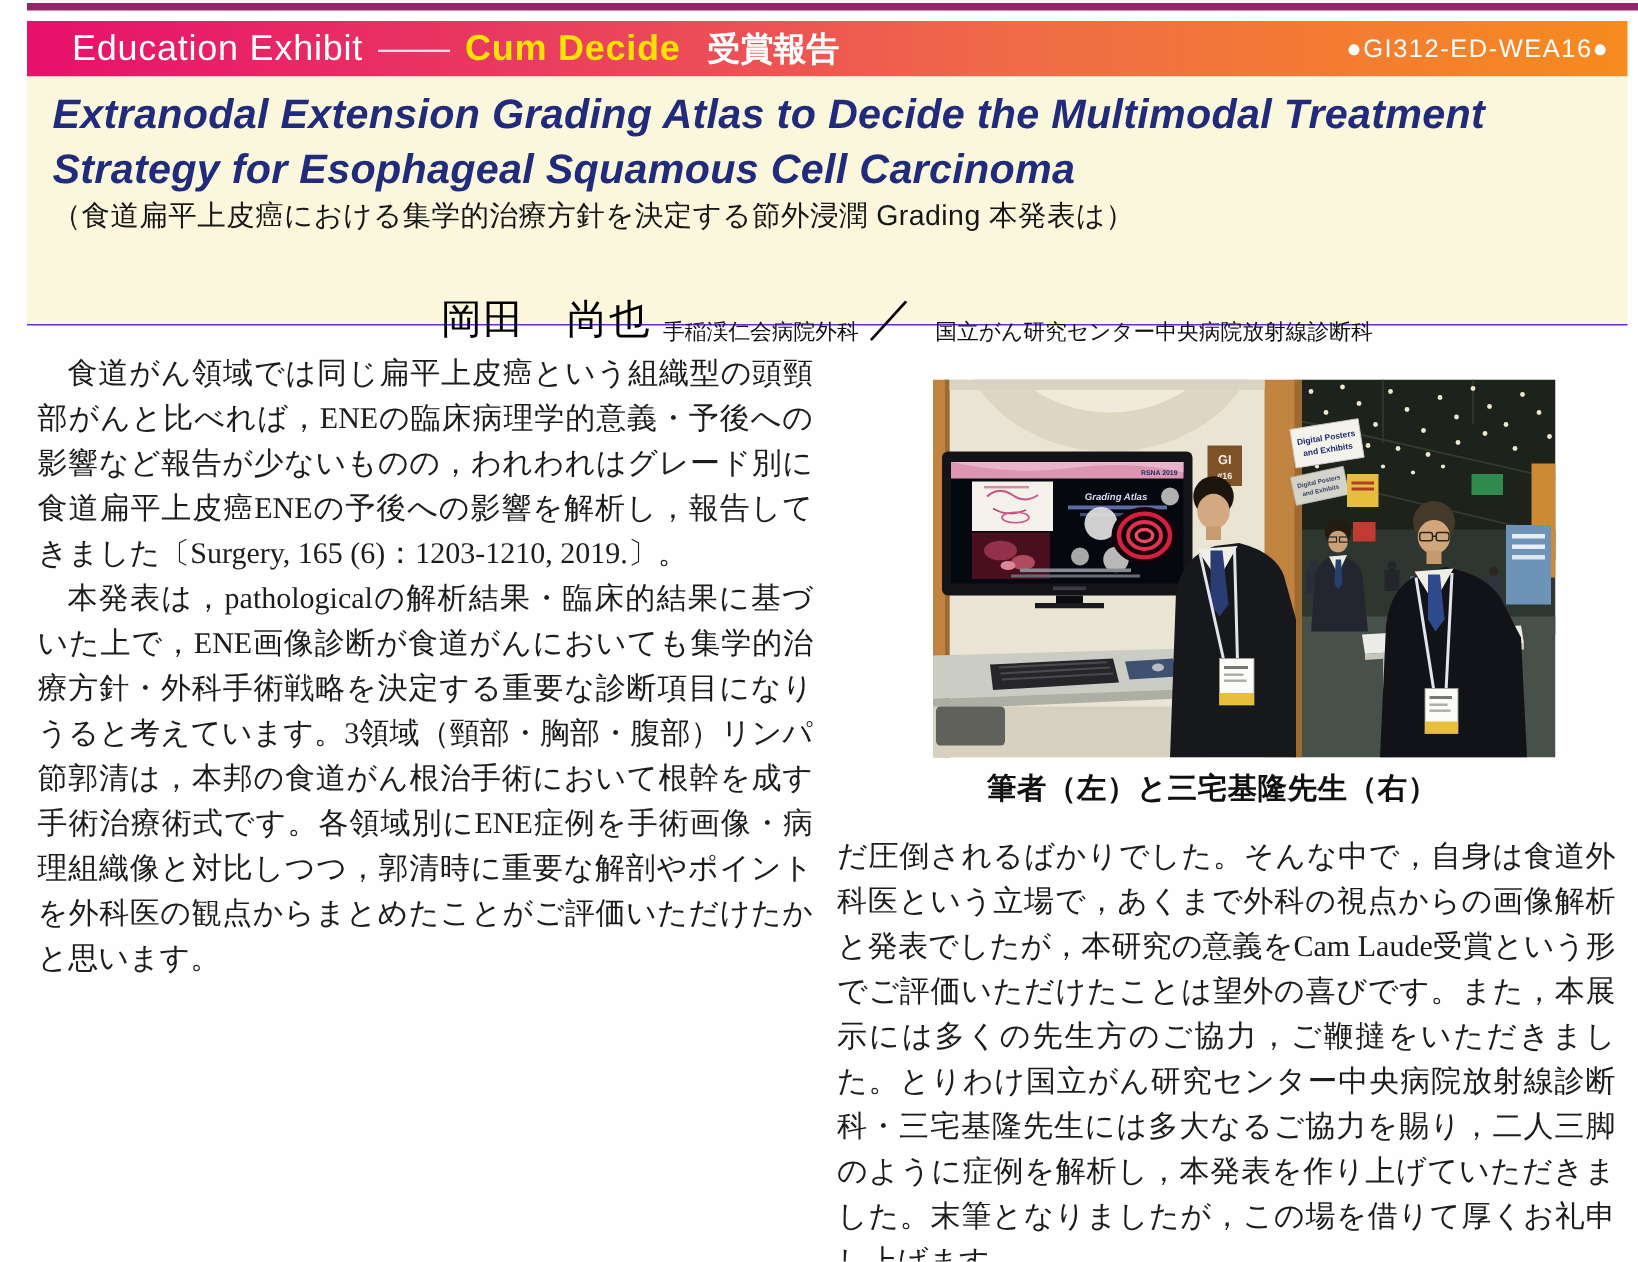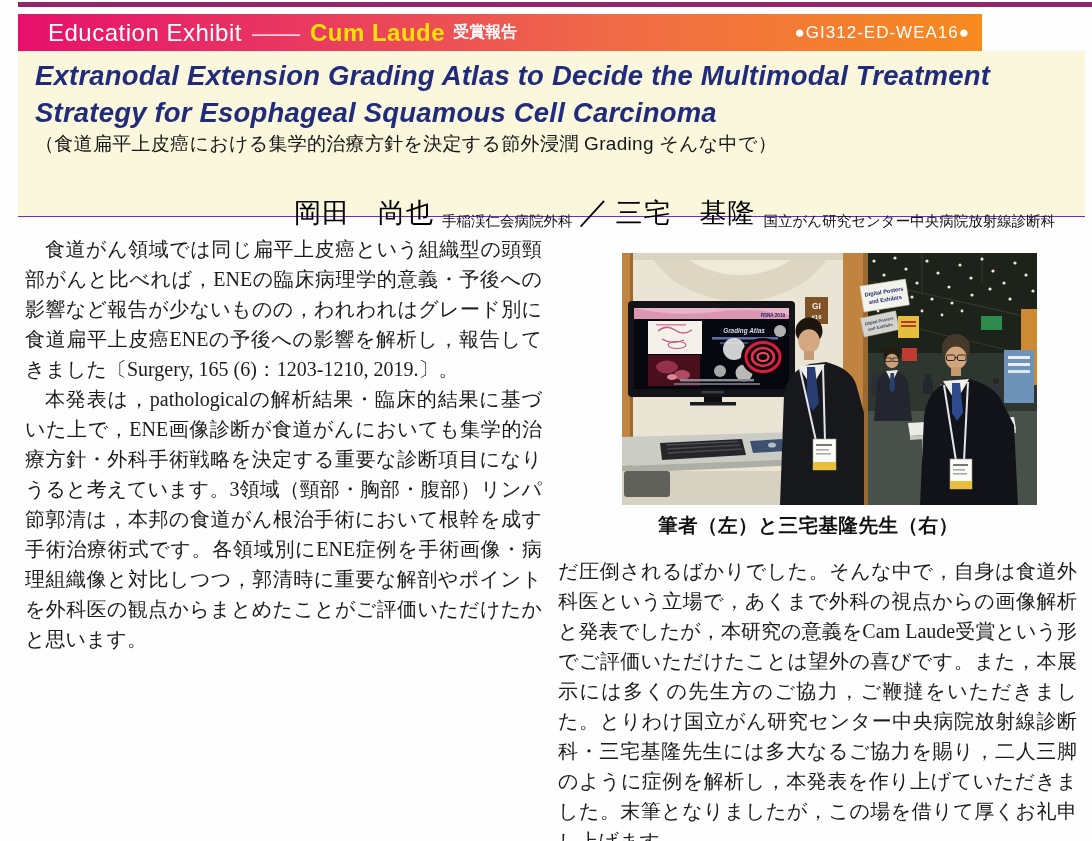--- a/index.html
+++ b/index.html
@@ -8,30 +8,30 @@
     background:#ffffff;
     font-family:"Liberation Serif","DejaVu Serif",serif;
     position:relative;overflow:hidden;
   }
   .page{position:absolute;inset:0;background:#fefefe;}
 
   
   .top-rule{position:absolute;top:2px;left:18px;right:0;height:5px;background:#93256b;}
 
   .banner{
-    position:absolute;top:14px;left:18px;width:964px;height:37px;
+    position:absolute;top:14px;left:18px;width:1067px;height:37px;
     background:linear-gradient(90deg,#e7106c 0%,#e93a60 30%,#f06b47 62%,#f68b1f 100%);
     display:flex;align-items:center;box-sizing:border-box;
     padding:0 12px 0 30px;
     font-family:"Liberation Sans","DejaVu Sans",sans-serif;
   }
   .banner-series{color:#ffffff;font-size:24px;letter-spacing:.5px;}
   .banner-dash{color:#ffd9ec;font-size:24px;margin:0 10px;}
   .banner-award{color:#ffe105;font-size:24px;font-weight:bold;letter-spacing:.5px;}
-  .banner-award-suffix{color:#ffffff;font-size:16px;font-weight:bold;margin-left:8px;}
+  .banner-award-suffix{color:#ffffff;font-size:22px;font-weight:bold;margin-left:18px;}
   .banner-code{margin-left:auto;color:#ffffff;font-size:17px;letter-spacing:1px;white-space:nowrap;}
 
   
   .header-block{
     position:absolute;top:51px;left:18px;width:1067px;height:165px;
     background:#faf7dc;border-bottom:1px solid #6d28d9;box-sizing:content-box;
   }
   .title-en{
     position:absolute;left:17px;top:6px;width:1035px;margin:0;
     font-family:"Liberation Sans","DejaVu Sans",sans-serif;
@@ -76,33 +76,32 @@
 </head>
 <body>
 
 <div class="page">
 
   <div class="top-rule"></div>
 
   <div class="banner">
     <span class="banner-series">Education Exhibit</span>
     <span class="banner-dash">——</span>
-    <span class="banner-award">Cum Laude</span>
+    <span class="banner-award">Cum Decide</span>
     <span class="banner-award-suffix">受賞報告</span>
     <span class="banner-code">●GI312-ED-WEA16●</span>
   </div>
 
   <div class="header-block">
     <h1 class="title-en">Extranodal Extension Grading Atlas to Decide the Multimodal Treatment Strategy for Esophageal Squamous Cell Carcinoma</h1>
-    <div class="title-ja">（食道扁平上皮癌における集学的治療方針を決定する節外浸潤 Grading そんな中で）</div>
+    <div class="title-ja">（食道扁平上皮癌における集学的治療方針を決定する節外浸潤 Grading 本発表は）</div>
     <div class="authors">
       <span class="author-name">岡田　尚也</span>
       <span class="author-affil">手稲渓仁会病院外科</span>
       <span class="author-sep">／</span>
-      <span class="author-name">三宅　基隆</span>
       <span class="author-affil">国立がん研究センター中央病院放射線診断科</span>
     </div>
   </div>
 
   <div class="col-left">
     <p>食道がん領域では同じ扁平上皮癌という組織型の頭頸部がんと比べれば，ENEの臨床病理学的意義・予後への影響など報告が少ないものの，われわれはグレード別に食道扁平上皮癌ENEの予後への影響を解析し，報告してきました〔Surgery, 165 (6)：1203-1210, 2019.〕。</p>
     <p>本発表は，pathologicalの解析結果・臨床的結果に基づいた上で，ENE画像診断が食道がんにおいても集学的治療方針・外科手術戦略を決定する重要な診断項目になりうると考えています。3領域（頸部・胸部・腹部）リンパ節郭清は，本邦の食道がん根治手術において根幹を成す手術治療術式です。各領域別にENE症例を手術画像・病理組織像と対比しつつ，郭清時に重要な解剖やポイントを外科医の観点からまとめたことがご評価いただけたかと思います。</p>
 
   </div>
 

